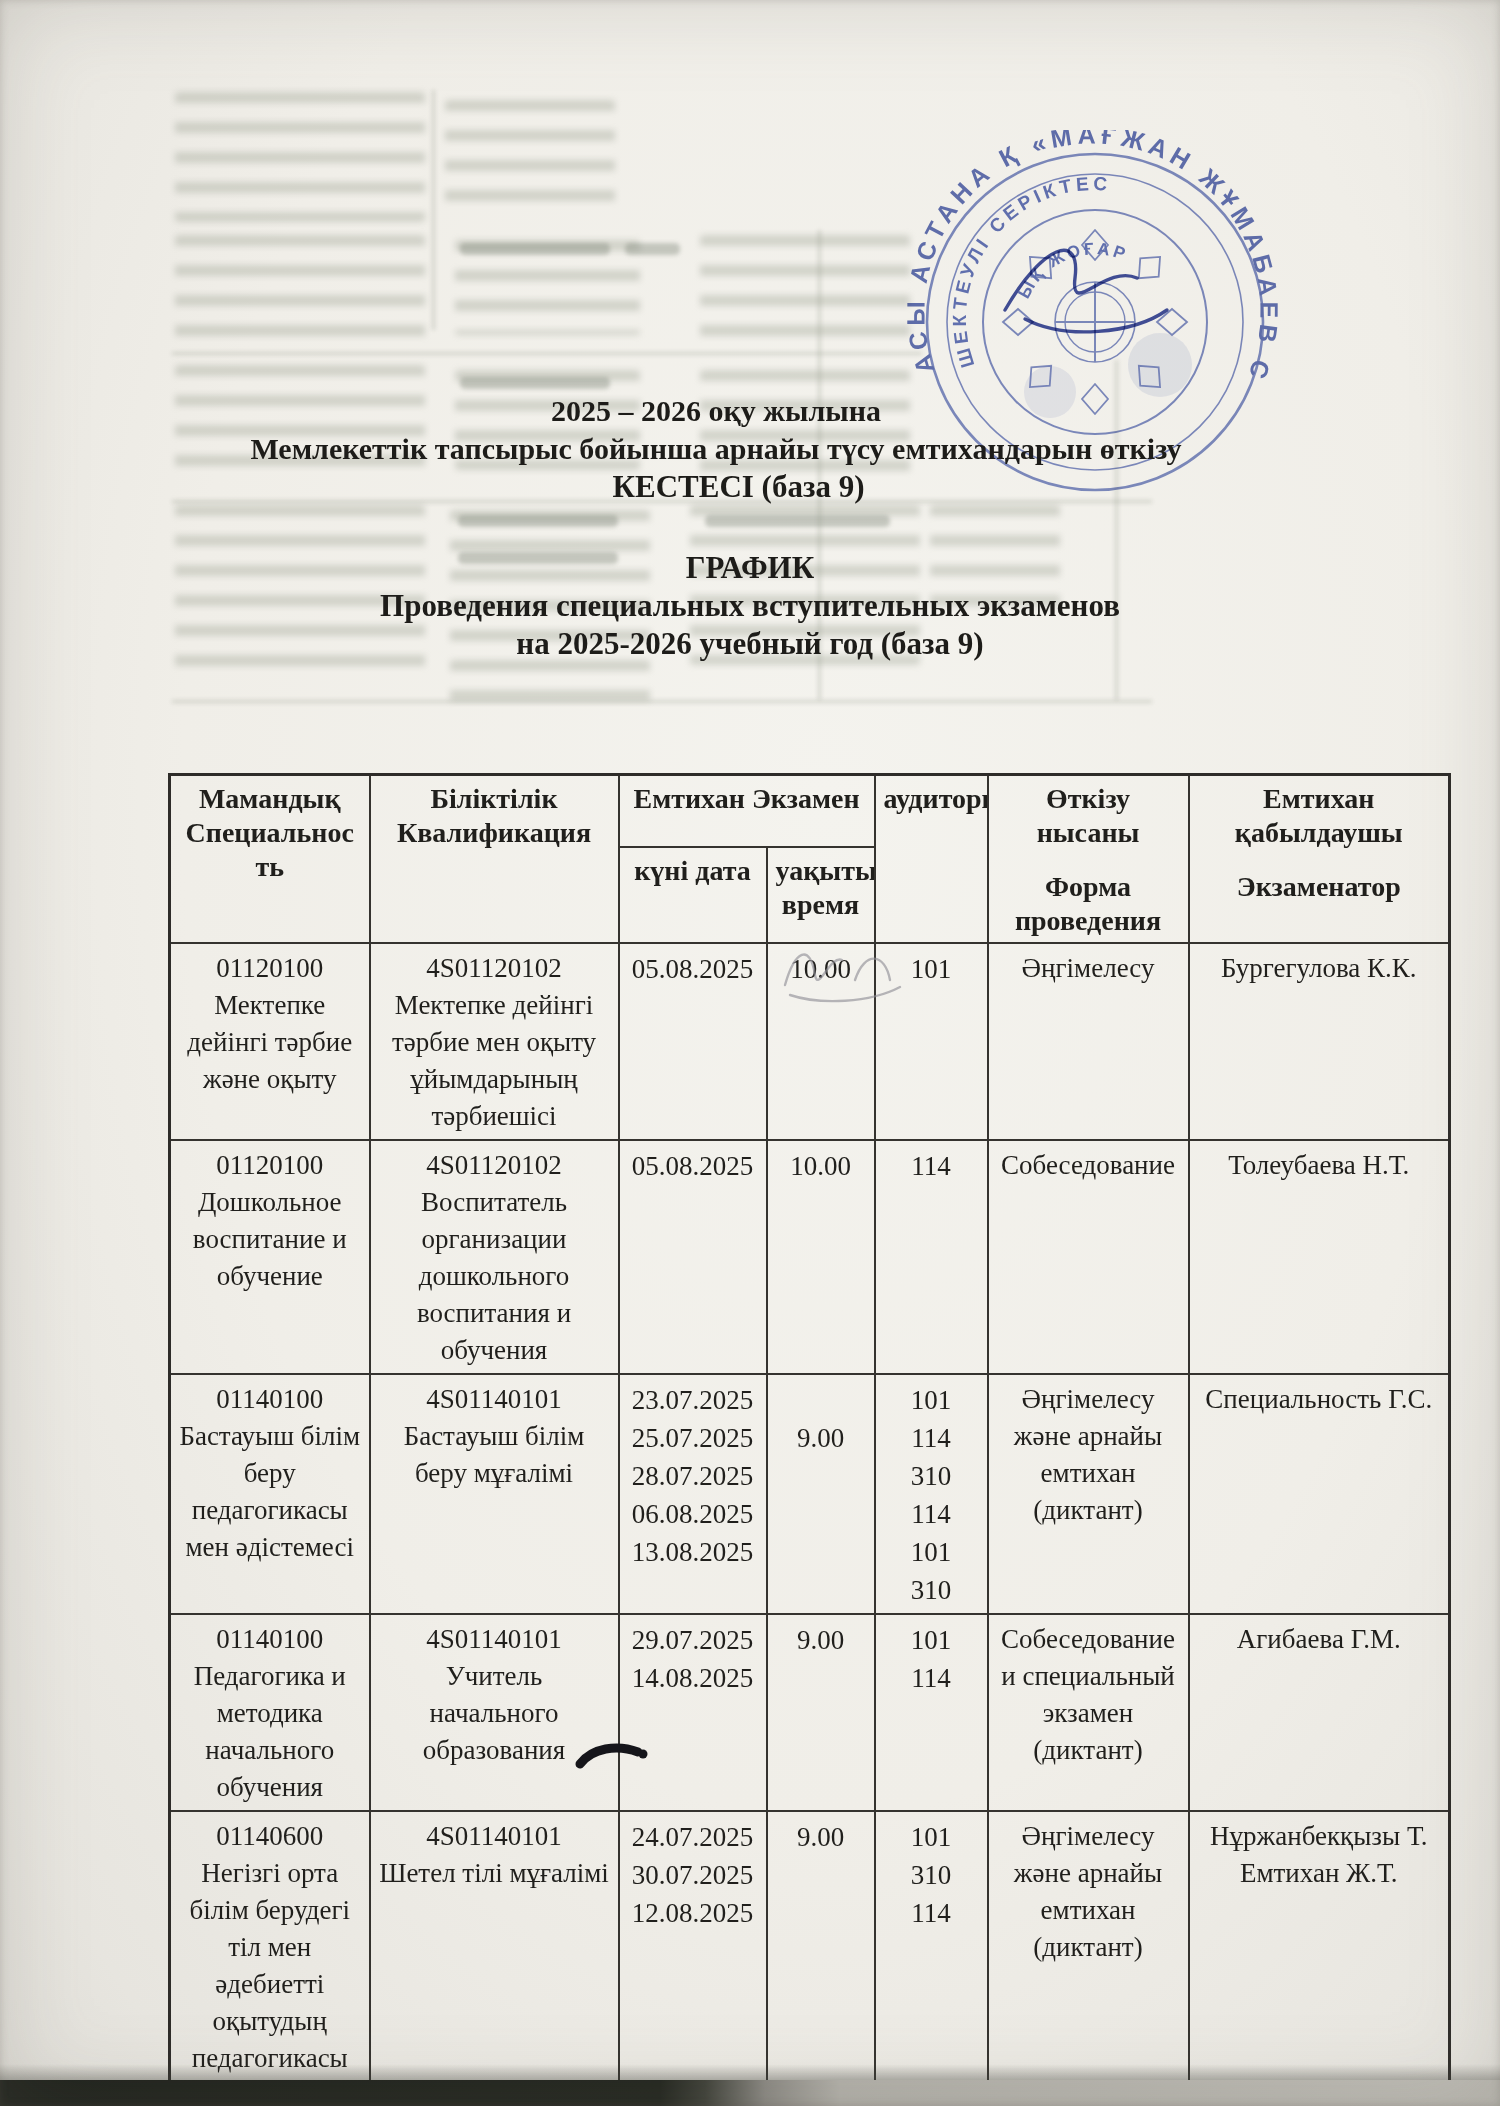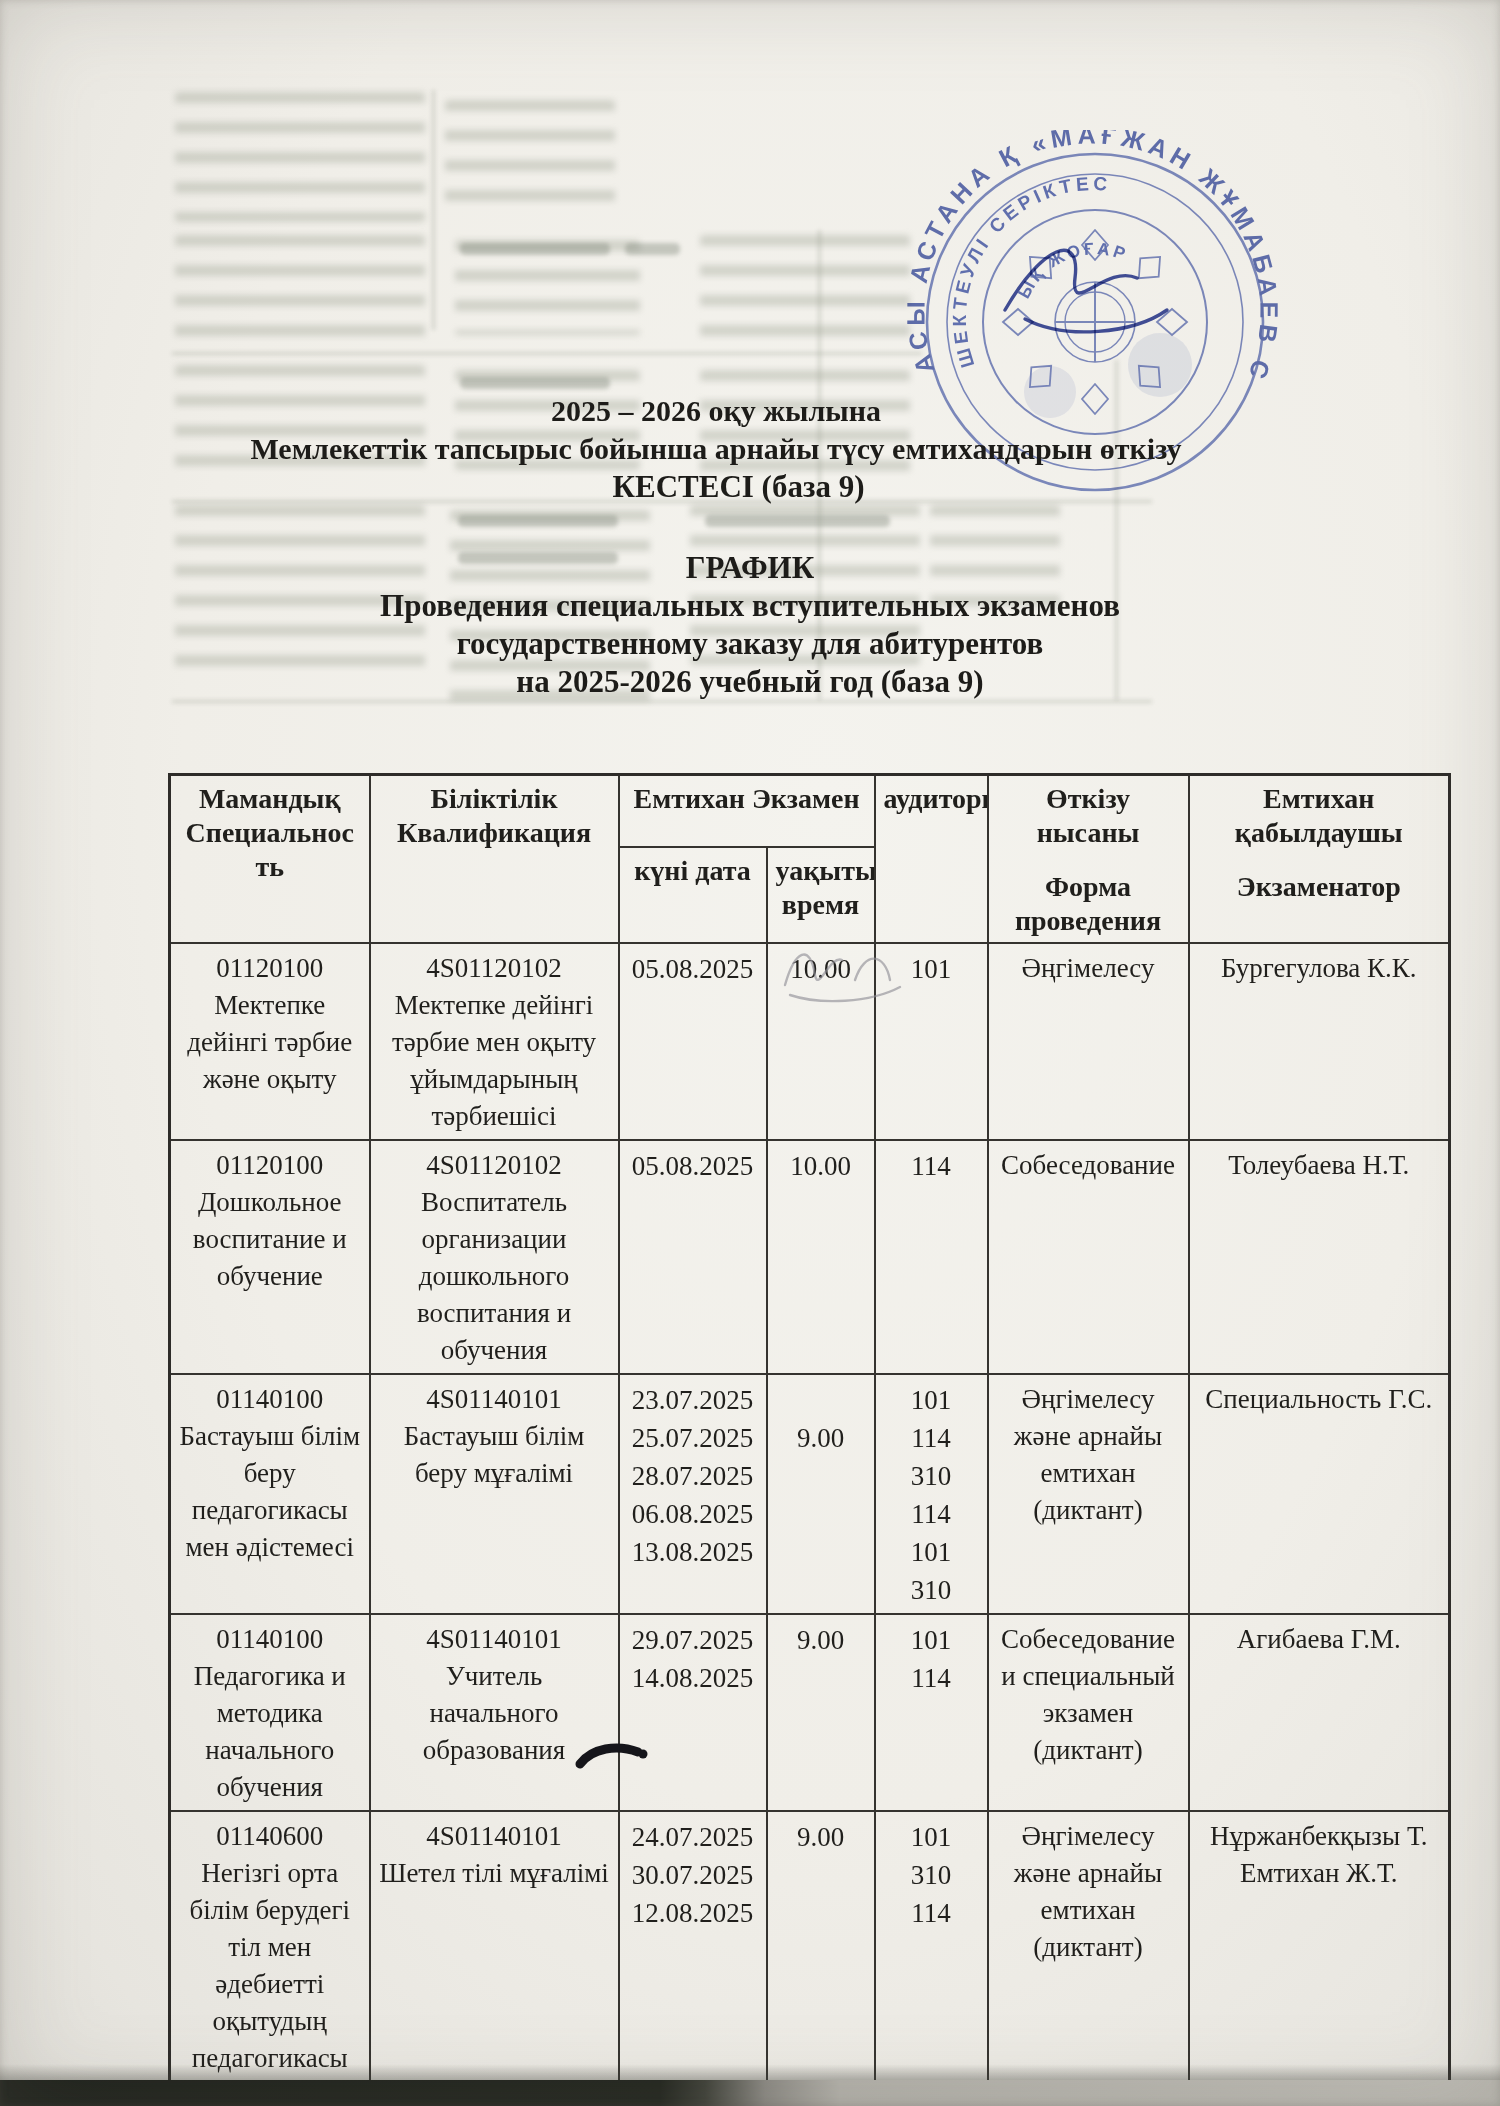--- a/index.html
+++ b/index.html
@@ -141,21 +141,20 @@
   </svg>
 
   <div class="title-kk">
     <div>2025 – 2026 оқу жылына</div>
     <div>Мемлекеттік тапсырыс бойынша арнайы түсу емтихандарын өткізу</div>
     <div class="t3">КЕСТЕСІ (база 9)</div>
   </div>
   <div class="title-ru">
     <div>ГРАФИК</div>
     <div>Проведения специальных вступительных экзаменов</div>
-    <div>государственному заказу для абитурентов</div>
     <div>на 2025-2026 учебный год (база 9)</div>
   </div>
 
   <table class="sched">
     <colgroup>
       <col style="width:200px">
         <col style="width:249px">
         <col style="width:148px">
       <col style="width:108px">
         <col style="width:113px">

